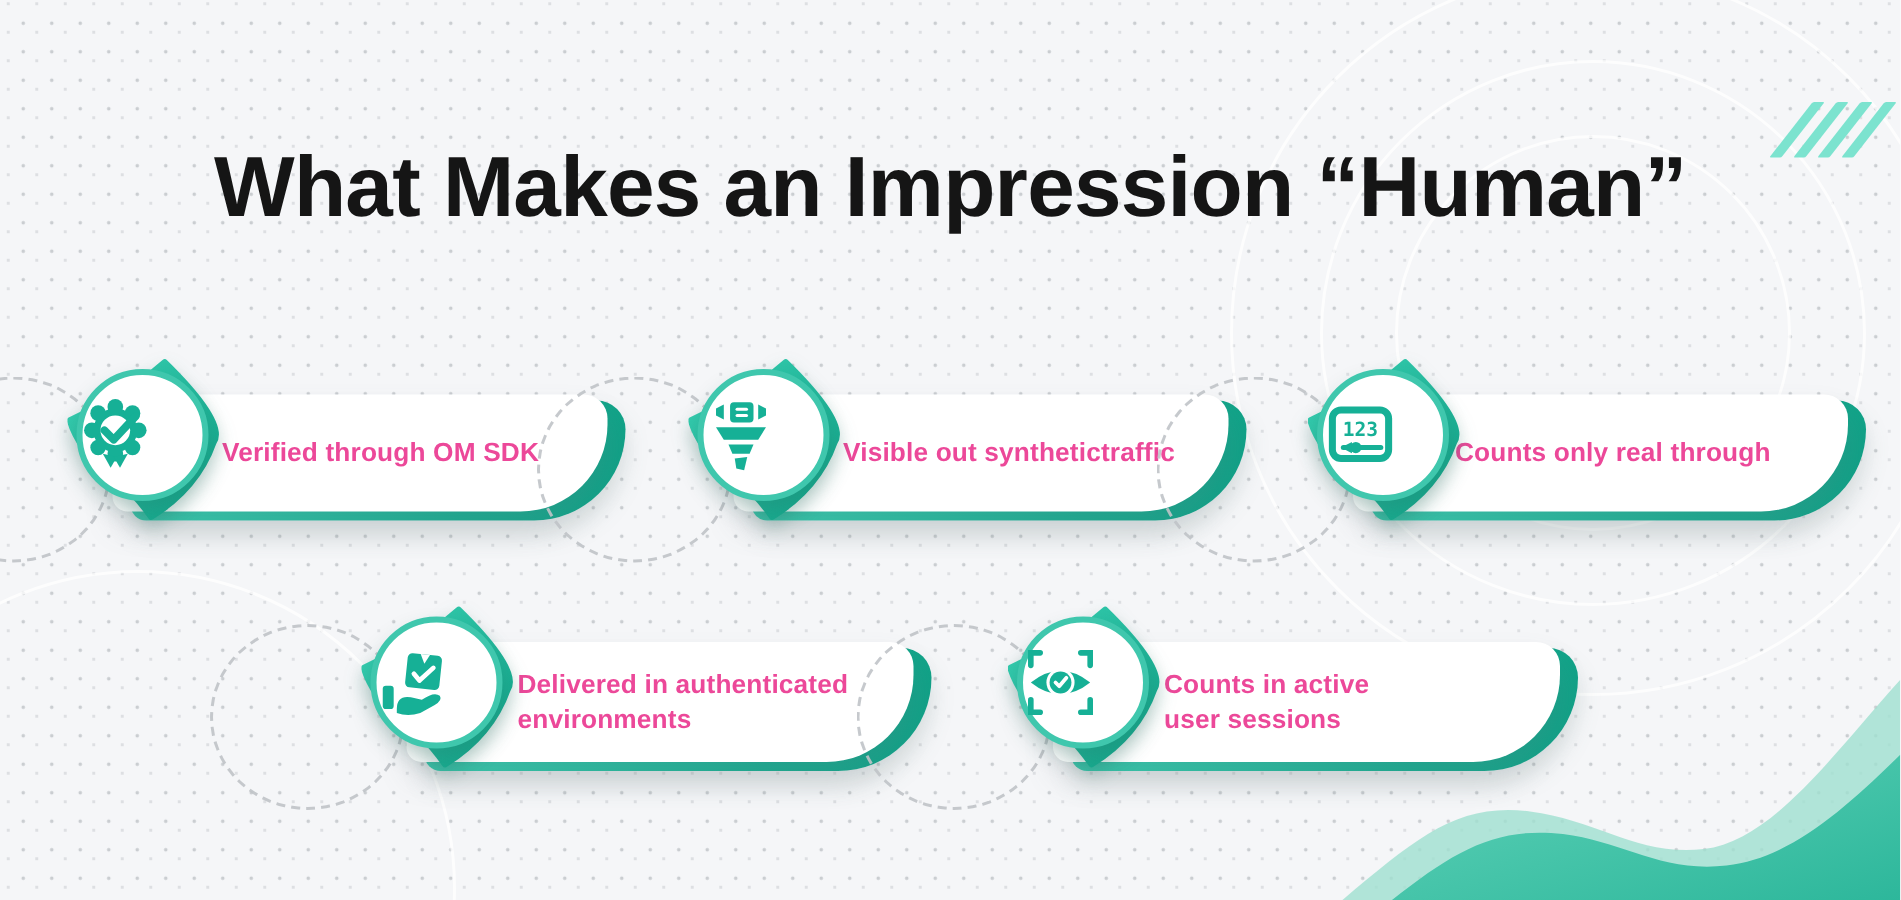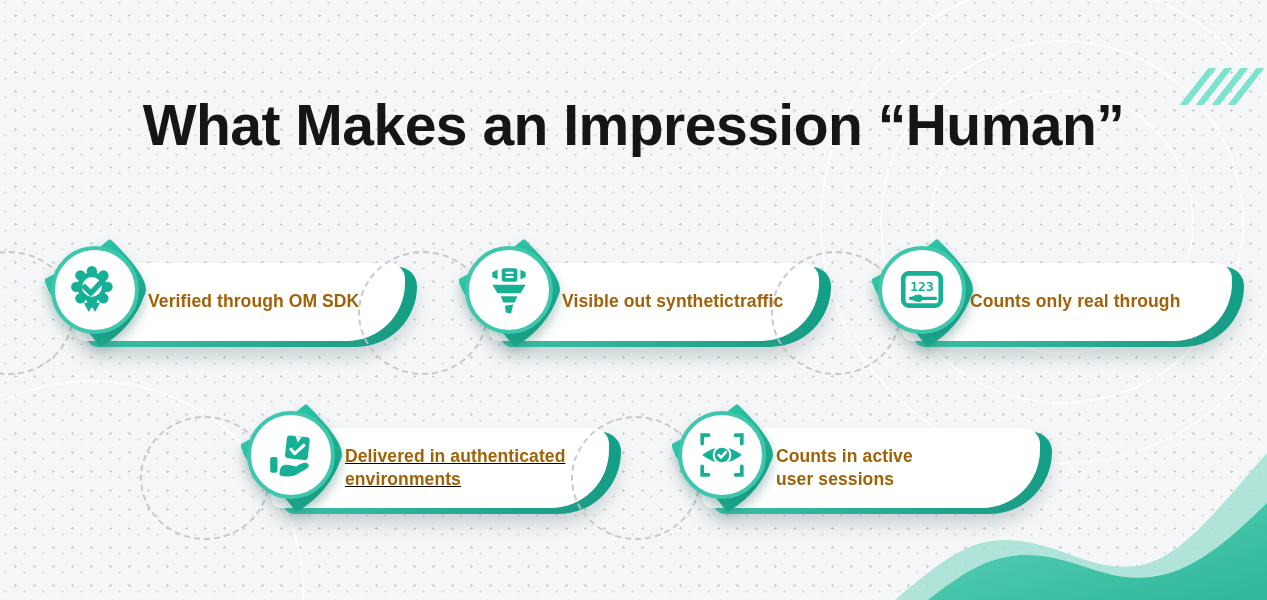--- a/index.html
+++ b/index.html
@@ -35,39 +35,39 @@
     position:absolute;border-radius:12px 22px 70px 12px;
     background:linear-gradient(115deg,#3bd2b4 0%,#17ab8f 70%,#0f9e84 100%);
     z-index:1;box-shadow:0 10px 16px rgba(90,120,115,.18);
   }
   .card-face{
     position:absolute;background:#fff;border-radius:10px 16px 58px 10px;
     box-shadow:0 12px 20px rgba(110,120,130,.16);
     display:flex;align-items:center;z-index:2;
   }
   .card-face .label{
-    font-size:17.5px;font-weight:700;color:#a16207;line-height:1.32;letter-spacing:.1px;
+    font-size:17.5px;font-weight:700;color:#ec4899;line-height:1.32;letter-spacing:.1px;
   }
   .star{position:absolute;z-index:3;filter:drop-shadow(0 6px 6px rgba(40,120,105,.25));}
   .icon-circle{
     position:absolute;width:80px;height:80px;border-radius:50%;background:#fff;
-    border:4px solid #3fc7ad;z-index:4;display:flex;align-items:center;justify-content:center;
+    border:4px solid #3fc7ad;z-index:4;display:flex;align-items:center;
     box-shadow:0 8px 14px rgba(40,90,80,.22);
   }
   
   .c1{left:48px;top:233px;}  .c2{left:462px;top:233px;}  .c3{left:875px;top:233px;}
   .c4{left:244px;top:398px;} .c5{left:675px;top:398px;}
   .row1 .card-face{left:27px;top:30px;width:330px;height:78px;}
   .row1 .card-back{left:39px;top:34px;width:330px;height:80px;}
   .row2 .card-face{left:27px;top:30px;width:338px;height:80px;}
   .row2 .card-back{left:39px;top:34px;width:338px;height:82px;}
   .c1 .card-face{padding-left:73px;width:257px;}
   .c2 .card-face{padding-left:73px;width:257px;}
   .c3 .card-face{padding-left:68px;width:262px;}
-  .c4 .card-face{padding-left:74px;width:264px;text-decoration:underline;}
+  .c4 .card-face{padding-left:74px;width:264px;}
   .c5 .card-face{padding-left:74px;width:264px;}
   .c4 .label{max-width:245px;} .c5 .label{max-width:175px;}
   .card .dash-arc{right:-26px;top:18px;}
   .card .star{left:-3px;top:2px;}
   .card .icon-circle{left:3px;top:13px;}
   .glyph{display:block;}
 </style>
 </head>
 <body>
 

